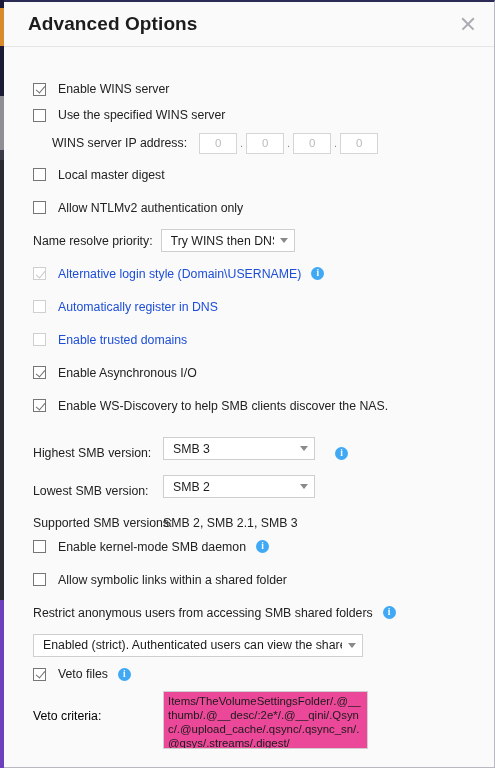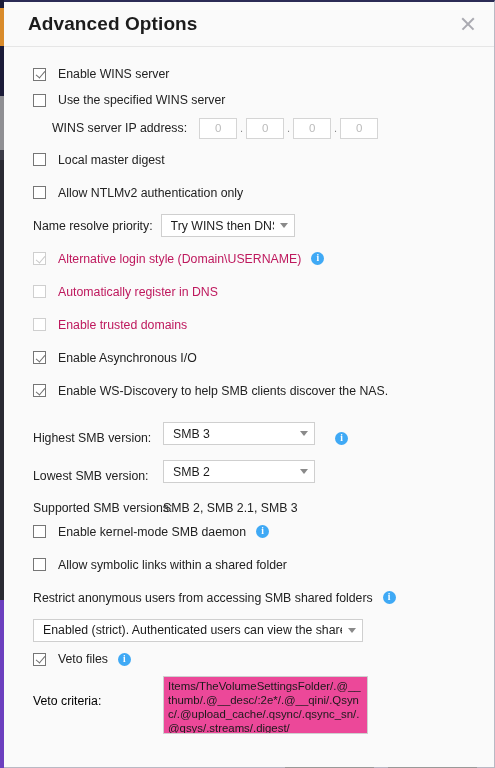--- a/index.html
+++ b/index.html
@@ -31,20 +31,21 @@
   #dialog {
     position: absolute;
     left: 4px; top: 0;
     width: 491px; height: 768px;
     background: #fafafa;
     border-top: 2px solid #2b2b55;
     border-right: 1px solid #b9b9c4;
     border-bottom: 1px solid #b9b9c4;
     display: flex;
     flex-direction: column;
+    gap: 15px;
   }
 
   
   #titlebar {
     height: 45px;
     flex: 0 0 45px;
     border-bottom: 1px solid #e6e6e6;
     display: flex;
     align-items: center;
     padding: 0 14px 0 24px;
@@ -109,21 +110,21 @@
     transform: rotate(40deg);
   }
   .cb.disabled { border-color: #cfcfcf; cursor: default; }
   .cb.disabled.checked::after { border-color: #c9c9c9; }
 
   .cb-label {
     margin-left: 12px;
     color: #222;
     white-space: nowrap;
   }
-  .cb-label.dim { color: #be185d; }
+  .cb-label.dim { color: #1d4ed8; }
 
   .indent { padding-left: 40px; }
 
   
   .info {
     width: 13px; height: 13px;
     border-radius: 50%;
     background: #3fa9f5;
     color: #fff;
     font-size: 9.5px;

